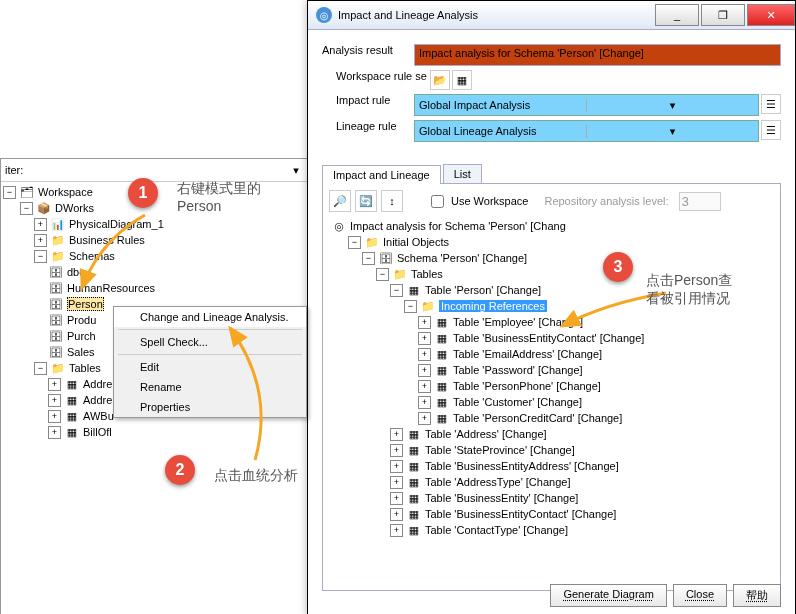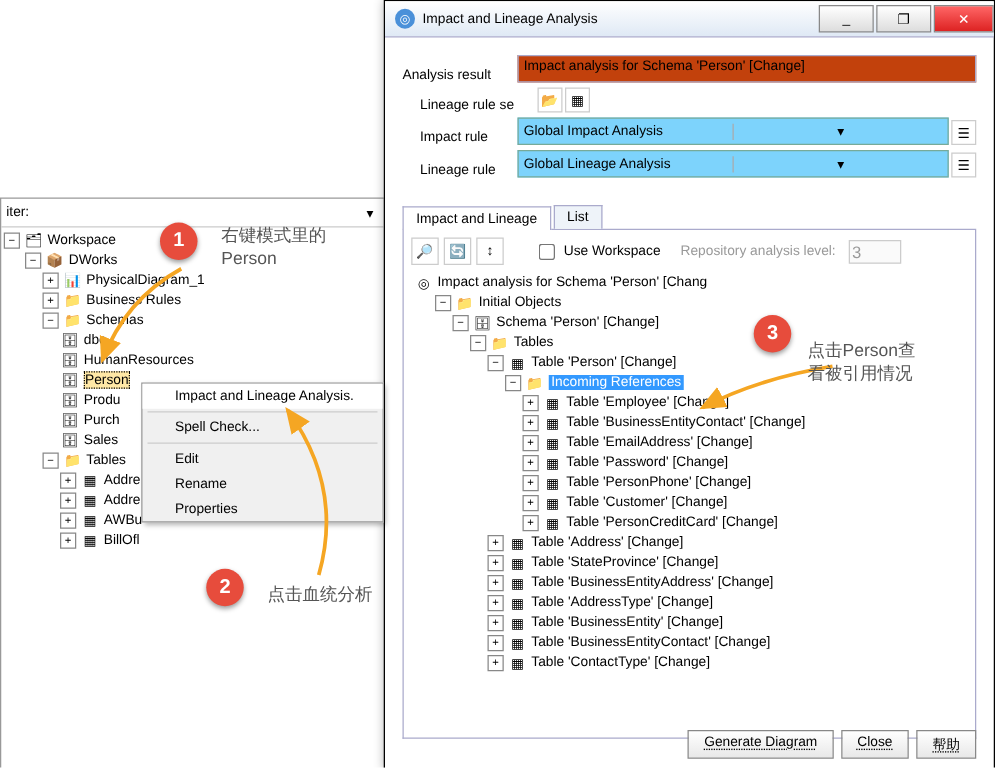--- a/index.html
+++ b/index.html
@@ -19,21 +19,21 @@
 .badge{position:absolute;width:30px;height:30px;border-radius:50%;background:#e74c3c;color:#fff;font:bold 16px/30px Arial;text-align:center;box-shadow:0 2px 4px rgba(0,0,0,.4);z-index:20}
 .ann{position:absolute;font:14px "Microsoft YaHei",sans-serif;color:#555;z-index:20}
 .dialog{position:absolute;left:307px;top:0;width:487px;height:614px;background:#fff;border:1px solid #000;box-shadow:0 0 8px rgba(0,0,0,.3)}
 .titlebar{height:28px;background:linear-gradient(#fff,#dfe9f5);display:flex;align-items:center;padding:0 0 0 8px;border-bottom:1px solid #aac}
 .titlebar .ticon{width:16px;height:16px;margin-right:6px;background:#4a90d9;border-radius:50%;display:inline-flex;align-items:center;justify-content:center;color:#fff;font-size:10px}
 .titlebar .ttl{flex:1}
 .wbtns{display:flex}
 .wbtn{width:42px;height:20px;border:1px solid #888;margin-left:2px;display:flex;align-items:center;justify-content:center;font-size:11px;background:linear-gradient(#fff,#ddd);cursor:pointer}
 .wbtn.cl{background:linear-gradient(#f66,#d22);color:#fff;width:46px}
 .dlg-body{padding:10px 14px}
-.frow{display:flex;align-items:flex-end;margin:4px 0}
+.frow{display:flex;align-items:flex-start;margin:4px 0}
 .flab{width:92px}
 .ftxt{flex:1;border:1px solid #aac;padding:2px 4px;height:16px;background:#c2410c}
 .fico{width:18px;height:18px;border:1px solid #ccc;margin-left:2px;display:flex;align-items:center;justify-content:center;cursor:pointer}
 .ddl{flex:1;border:1px solid #7a9;background:#7dd3fc;display:flex;align-items:center;height:20px}
 .ddl span{flex:1;padding:0 4px}
 .ddl .ar{width:16px;text-align:center;border-left:1px solid #aaa;cursor:pointer}
 .tabs{margin:8px 14px 0;display:flex;border-bottom:1px solid #aac}
 .tab{padding:3px 10px;border:1px solid #aac;border-bottom:none;margin-right:2px;background:#eef3f9;cursor:pointer}
 .tab.act{background:#fff;position:relative;top:1px}
 .tab-body{margin:0 14px;border:1px solid #aac;border-top:none;height:394px;padding:6px;overflow:auto;position:relative}
@@ -143,21 +143,21 @@
     <div class="node">
         <span class="ind" style="width:42px"></span>
         <span class="exp">+</span>
         <span class="ic">▦</span>
         <span>BillOfl</span>
       </div>
   </div>
 </div>
 
 <div class="ctx-menu">
-  <div class="mi" style="background:#fff">Impact and Lineage Analysis.</div>
+  <div class="mi" style="background:#fff">Change and Lineage Analysis.</div>
   <div class="sep"></div>
   <div class="mi">Spell Check...</div>
   <div class="sep"></div>
   <div class="mi">Edit</div>
   <div class="mi">Rename</div>
   <div class="mi">Properties</div>
 </div>
 
 <div class="badge" style="left:128px;top:178px">1</div>
 <div class="badge" style="left:165px;top:455px">2</div>
@@ -202,21 +202,21 @@
       <div class="wbtn">❐</div>
       <div class="wbtn cl">✕</div>
     </div>
   </div>
   <div class="dlg-body">
     <div class="frow">
       <span class="flab">Analysis result</span>
       <div class="ftxt">Impact analysis for Schema 'Person' [Change]</div>
     </div>
     <div class="frow" style="padding-left:14px">
-      <span class="flab">Lineage rule se</span>
+      <span class="flab">Workspace rule se</span>
       <span class="fico">📂</span>
       <span class="fico">▦</span>
     </div>
     <div class="frow" style="padding-left:14px">
       <span class="flab" style="width:78px">Impact rule</span>
       <div class="ddl">
           <span>Global Impact Analysis</span>
           <span class="ar">▾</span>
         </div>
       <span class="fico">☰</span>

